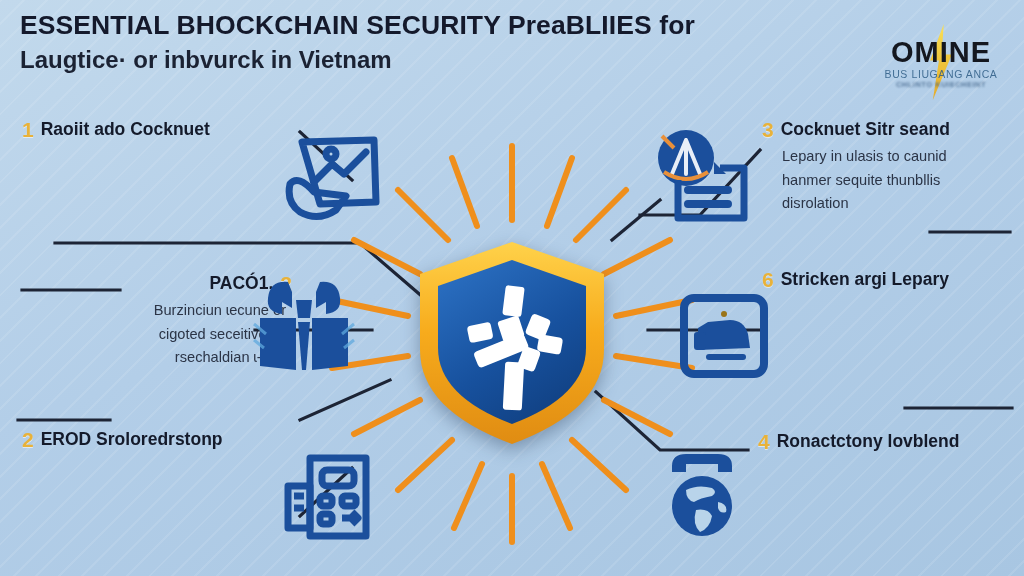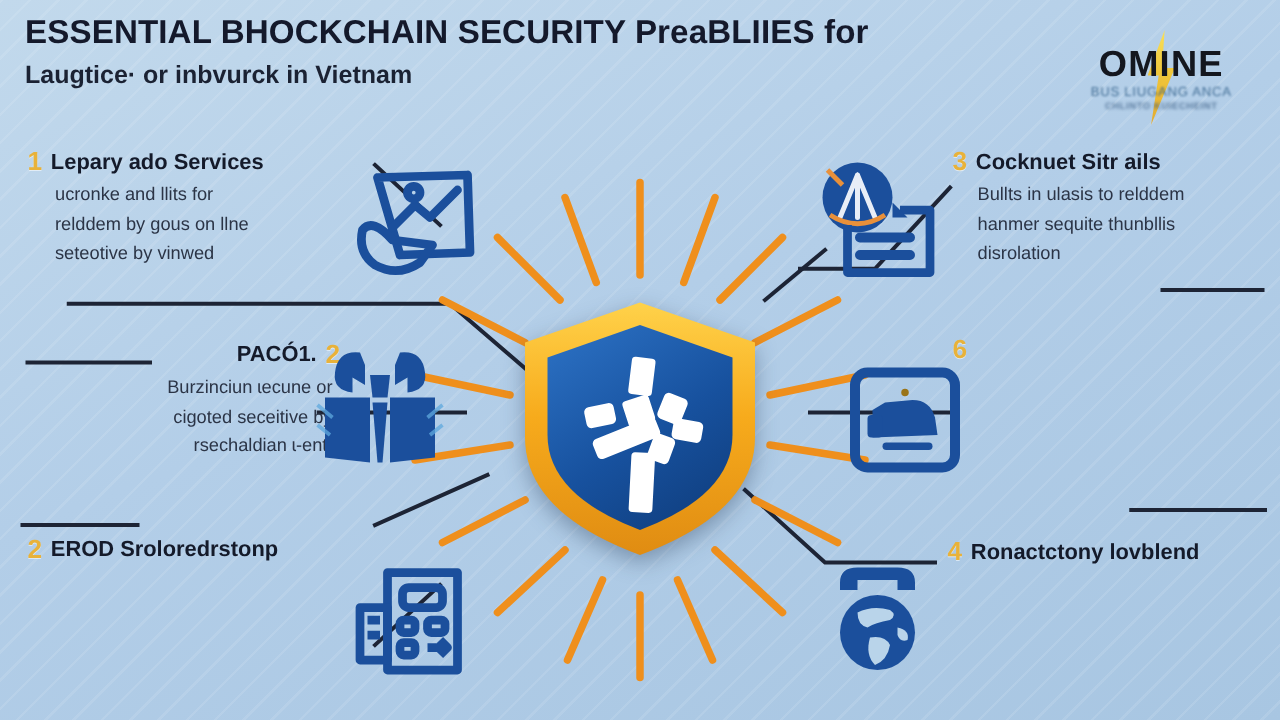--- a/index.html
+++ b/index.html
@@ -19,25 +19,25 @@
       linear-gradient(160deg,#c2d9ec 0%,#b3cee8 45%,#a8c6e2 100%);
   }
   
   #header{position:absolute;left:20px;top:8px;width:760px;}
   .title-l1{
     font-size:26.5px;line-height:34px;font-weight:700;color:#14192b;
     letter-spacing:.1px;white-space:nowrap;
   }
   .title-l1 .soft{font-weight:600;}
   .title-l2{
-    font-size:20px;line-height:32px;font-weight:600;color:#1b2233;
+    font-size:24px;line-height:32px;font-weight:600;color:#1b2233;
     margin-top:2px;white-space:nowrap;
   }
   
-  #logo{position:absolute;right:22px;top:28px;width:146px;height:68px;}
+  #logo{position:absolute;right:10px;top:28px;width:146px;height:68px;}
   #logo .bolt{
     position:absolute;left:56px;top:-4px;width:34px;height:76px;
     background:linear-gradient(180deg,#ffe24d 0%,#f5c62c 45%,#e8a81f 100%);
     clip-path:polygon(58% 0,18% 48%,44% 48%,26% 100%,82% 40%,52% 40%);
     opacity:.92;filter:blur(.4px);
   }
   #logo .wordmark{
     position:absolute;left:0;top:8px;width:146px;text-align:center;
     font-size:29px;font-weight:800;color:#14171f;letter-spacing:1px;
   }
@@ -169,36 +169,33 @@
         <rect x="62" y="104" width="54" height="17" rx="4" transform="rotate(-22 89 112)"></rect>
         <rect x="108" y="110" width="18" height="22" rx="4" transform="rotate(20 117 121)"></rect>
         <rect x="92" y="124" width="19" height="48" rx="3" transform="rotate(3 101 148)"></rect>
       </g>
     </svg>
   </div>
 
   <div class="item left-item" style="left:22px;top:118px;">
     <div class="row">
       <span class="num">1</span>
-      <h3>Lepary ado Services</h3>
-    </div>
-    <p style="white-space:pre-line;padding-left:22px;">ucronke and llits for
-relddem by gous on llne
-seteotive by vinwed</p>
+      <h3>Raoiit ado Cocknuet</h3>
+    </div>
   </div>
   <div class="icon" style="left:284px;top:130px;">
     <svg width="106" height="92" viewBox="0 0 106 92" fill="none" stroke="#1b4f9c" stroke-width="7" stroke-linejoin="round" stroke-linecap="round">
       <path d="M18 12 L90 10 L92 72 L36 74 Z"></path>
       <path d="M30 52 L48 34 L60 44 L82 22"></path>
       <circle cx="47" cy="24" r="5"></circle>
       <path d="M6 54 Q2 72 16 82 Q34 92 52 80 L62 66 L30 62 Q14 44 6 54 Z"></path>
     </svg>
   </div>
 
-  <div class="item left-item align-right" style="left:4px;top:272px;width:268px;">
+  <div class="item left-item align-right" style="left:24px;top:272px;width:268px;">
     <div class="row">
       <h3>PACÓ1.</h3>
       <span class="num">2</span>
     </div>
     <p style="white-space:pre-line;padding-right:6px;">Burzinciun ɩecune or
 cigoted seceitive by
 rsechaldian ɩ-ent.</p>
   </div>
   <div class="icon" style="left:252px;top:278px;">
     <svg width="104" height="96" viewBox="0 0 104 96" fill="#1b4f9c">
@@ -229,43 +226,44 @@
       <rect x="38" y="62" width="12" height="10" rx="3"></rect>
       <path d="M60 66 L76 66 M70 60 L76 66 L70 72"></path>
       <path d="M6 34 L28 34 L28 76 L6 76 Z"></path>
       <path d="M12 44 L22 44 M12 56 L22 56"></path>
     </svg>
   </div>
 
   <div class="item right-item" style="left:762px;top:118px;">
     <div class="row">
       <span class="num">3</span>
-      <h3>Cocknuet Sitr ails</h3>
-    </div>
-    <p style="white-space:pre-line;padding-left:20px;">Bullts in ulasis to relddem
+      <h3>Cocknuet Sitr seand</h3>
+    </div>
+    <p style="white-space:pre-line;padding-left:20px;">Lepary in ulasis to caunid
 hanmer sequite thunbllis
 disrolation</p>
   </div>
   <div class="icon" style="left:648px;top:128px;">
     <svg width="106" height="96" viewBox="0 0 106 96" fill="none">
       <circle cx="38" cy="30" r="28" fill="#1b4f9c"></circle>
       <g stroke="#e8eef7" stroke-width="4" stroke-linecap="round">
         <path d="M38 12 L24 46 M38 12 L52 46 M38 12 L38 46"></path>
       </g>
       <path d="M16 44 Q38 58 60 44" stroke="#e8903a" stroke-width="4" fill="none"></path>
       <path d="M14 8 L26 20" stroke="#e8903a" stroke-width="4"></path>
       <path d="M30 52 L30 90 L96 90 L96 40 L72 40" stroke="#1b4f9c" stroke-width="7" stroke-linejoin="round"></path>
       <path d="M66 34 L78 46 L66 46 Z" fill="#1b4f9c"></path>
       <path d="M40 62 L80 62 M40 76 L80 76" stroke="#1b4f9c" stroke-width="8" stroke-linecap="round"></path>
     </svg>
   </div>
 
   <div class="item right-item" style="left:762px;top:268px;">
     <div class="row">
       <span class="num">6</span>
+      <h3>Stricken argi Lepary</h3>
     </div>
   </div>
   <div class="icon" style="left:678px;top:292px;">
     <svg width="92" height="90" viewBox="0 0 92 90" fill="none">
       <rect x="6" y="6" width="80" height="76" rx="10" stroke="#1b4f9c" stroke-width="8"></rect>
       <path d="M20 36 L30 30 L52 28 Q66 28 70 42 L72 56 L20 58 Z" fill="#1b4f9c"></path>
       <rect x="16" y="40" width="12" height="18" rx="3" fill="#1b4f9c"></rect>
       <rect x="28" y="62" width="40" height="6" rx="3" fill="#1b4f9c"></rect>
       <circle cx="46" cy="22" r="3" fill="#9a7418"></circle>
     </svg>

